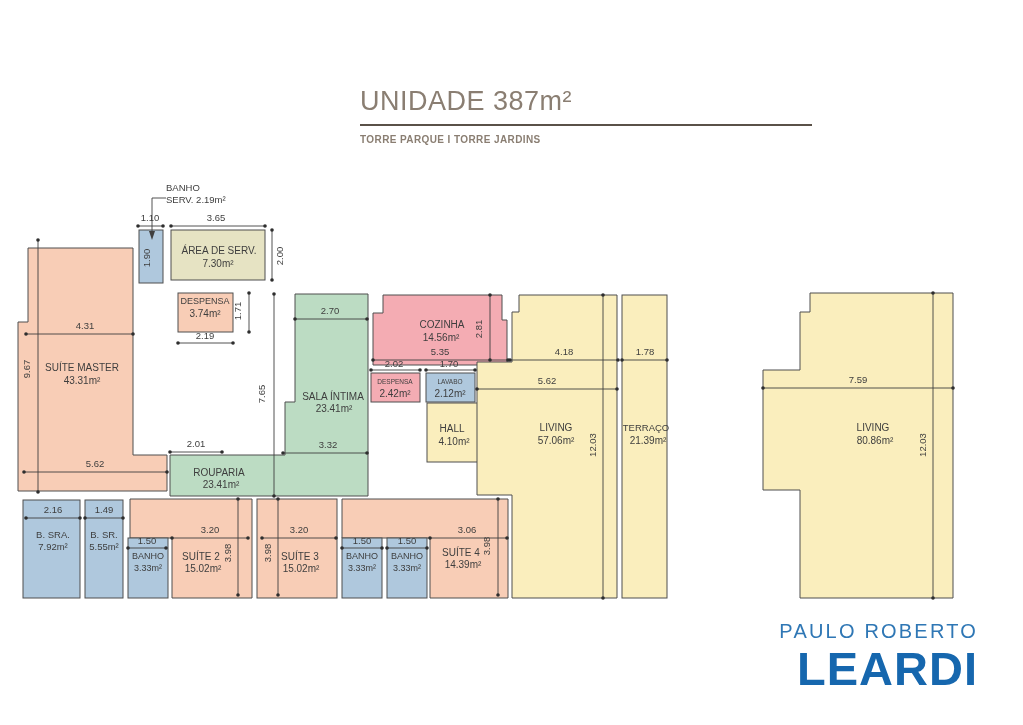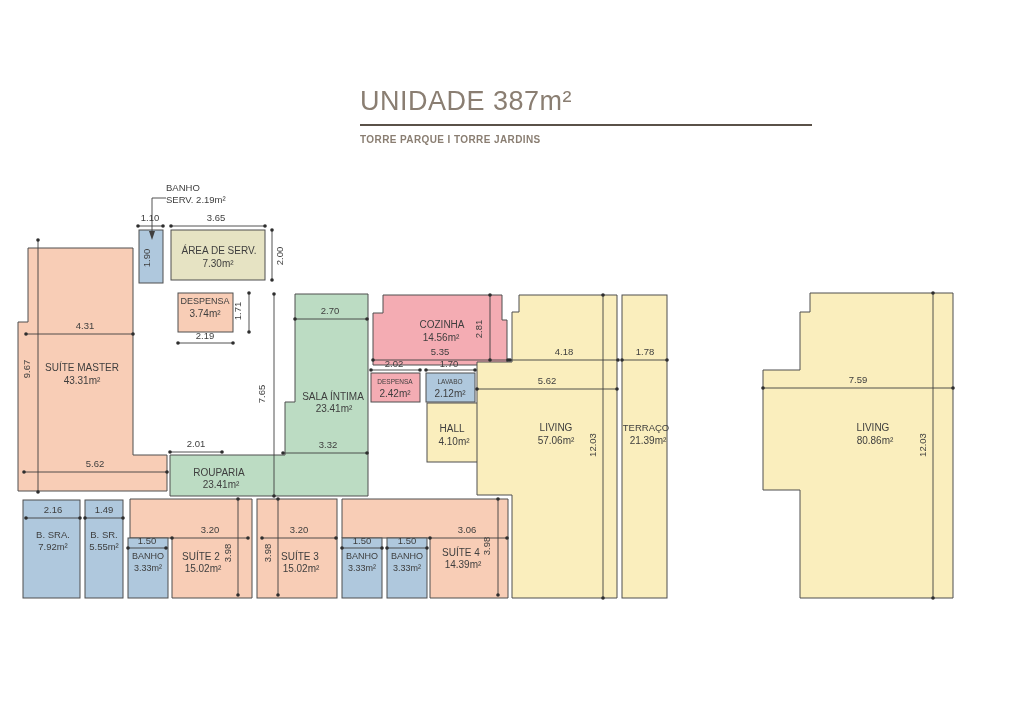--- a/index.html
+++ b/index.html
@@ -260,15 +260,17 @@
 
     <g>
       <text class="dimt start" x="166" y="191">BANHO</text>
       <text class="dimt start" x="166" y="203">SERV. 2.19m²</text>
       <polyline class="lead" points="166,198 152,198 152,232"></polyline>
       <polygon class="arrow" points="149,231 155,231 152,240"></polygon>
     </g>
   </svg>
 
   <div class="logo">
+    <div class="logo-top">PAULO ROBERTO</div>
+    <div class="logo-main">LEARDI</div>
   </div>
 
 </div>
 
 </body></html>

